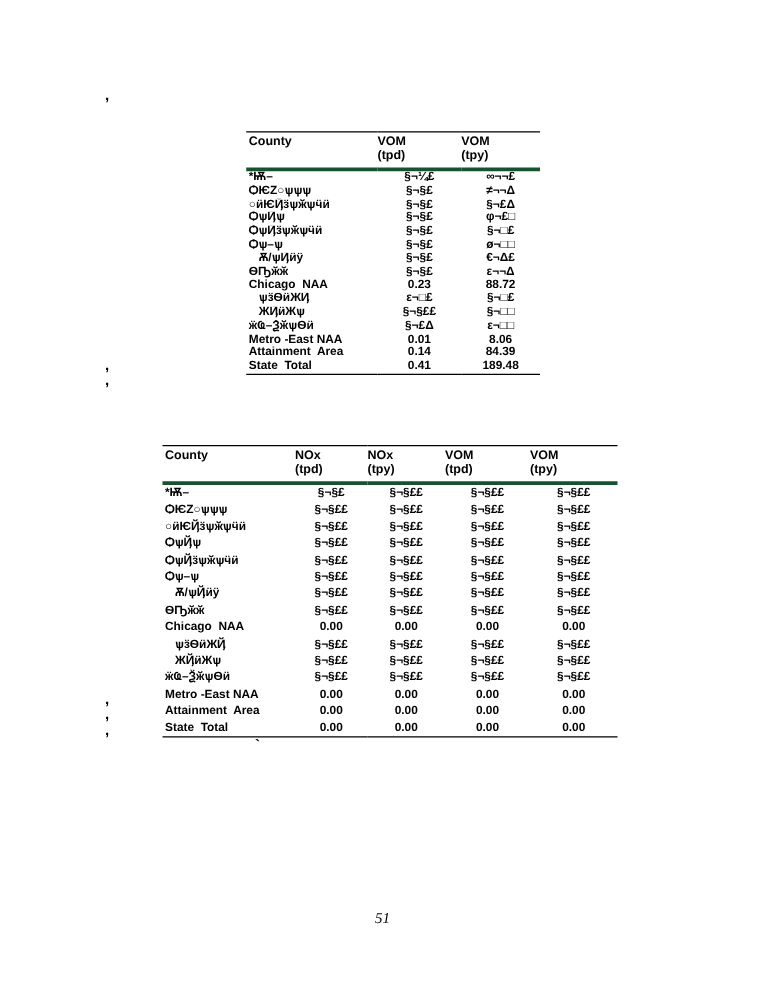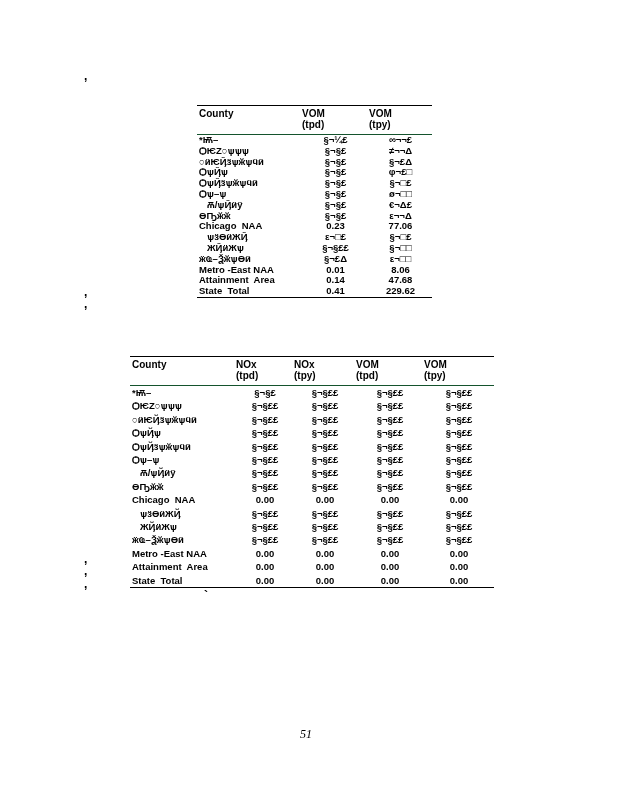--- a/index.html
+++ b/index.html
@@ -24,21 +24,21 @@
 
   .doc-table {
     position: absolute;
     border-collapse: collapse;
     table-layout: fixed;
     font-weight: bold;
     color: #000;
     border-top: 1px solid #000;
     border-bottom: 1px solid #000;
   }
-  .doc-table thead th { border-bottom: 1px solid #14532d; }
+  .doc-table thead th { border-bottom: 3px solid #14532d; }
   .doc-table th {
     vertical-align: top;
     text-align: left;
     padding: 2px 0 4px 0;
     font-size: 10px;
     line-height: 11px;
     font-weight: bold;
     white-space: pre;
   }
   .doc-table th.col-label { text-align: left; padding-left: 2px; }
@@ -134,21 +134,21 @@
           <td class="col-val">€¬Δ£</td>
         </tr>
         <tr>
           <td class="col-label">ѲҦӂӂ</td>
           <td class="col-val">§¬§£</td>
           <td class="col-val">ε¬¬Δ</td>
         </tr>
         <tr>
           <td class="col-label">Chicago  NAA</td>
           <td class="col-val">0.23</td>
-          <td class="col-val">77.06</td>
+          <td class="col-val">88.72</td>
         </tr>
         <tr>
           <td class="col-label indent">ѱӟѲӥЖҊ</td>
           <td class="col-val">ε¬□£</td>
           <td class="col-val">§¬□£</td>
         </tr>
         <tr>
           <td class="col-label indent">ЖҊӥЖѱ</td>
           <td class="col-val">§¬§££</td>
           <td class="col-val">§¬□□</td>
@@ -159,26 +159,26 @@
           <td class="col-val">ε¬□□</td>
         </tr>
         <tr>
           <td class="col-label">Metro -East NAA</td>
           <td class="col-val">0.01</td>
           <td class="col-val">8.06</td>
         </tr>
         <tr>
           <td class="col-label">Attainment  Area</td>
           <td class="col-val">0.14</td>
-          <td class="col-val">47.68</td>
+          <td class="col-val">84.39</td>
         </tr>
         <tr>
           <td class="col-label">State  Total</td>
           <td class="col-val">0.41</td>
-          <td class="col-val">229.62</td>
+          <td class="col-val">189.48</td>
         </tr>
       </tbody>
     </table>
 
 
   <table id="table2" class="doc-table">
       <thead>
         <tr>
           <th class="col-label"><div>County</div></th>
           <th><div>NOx</div><div>(tpd)</div></th>

